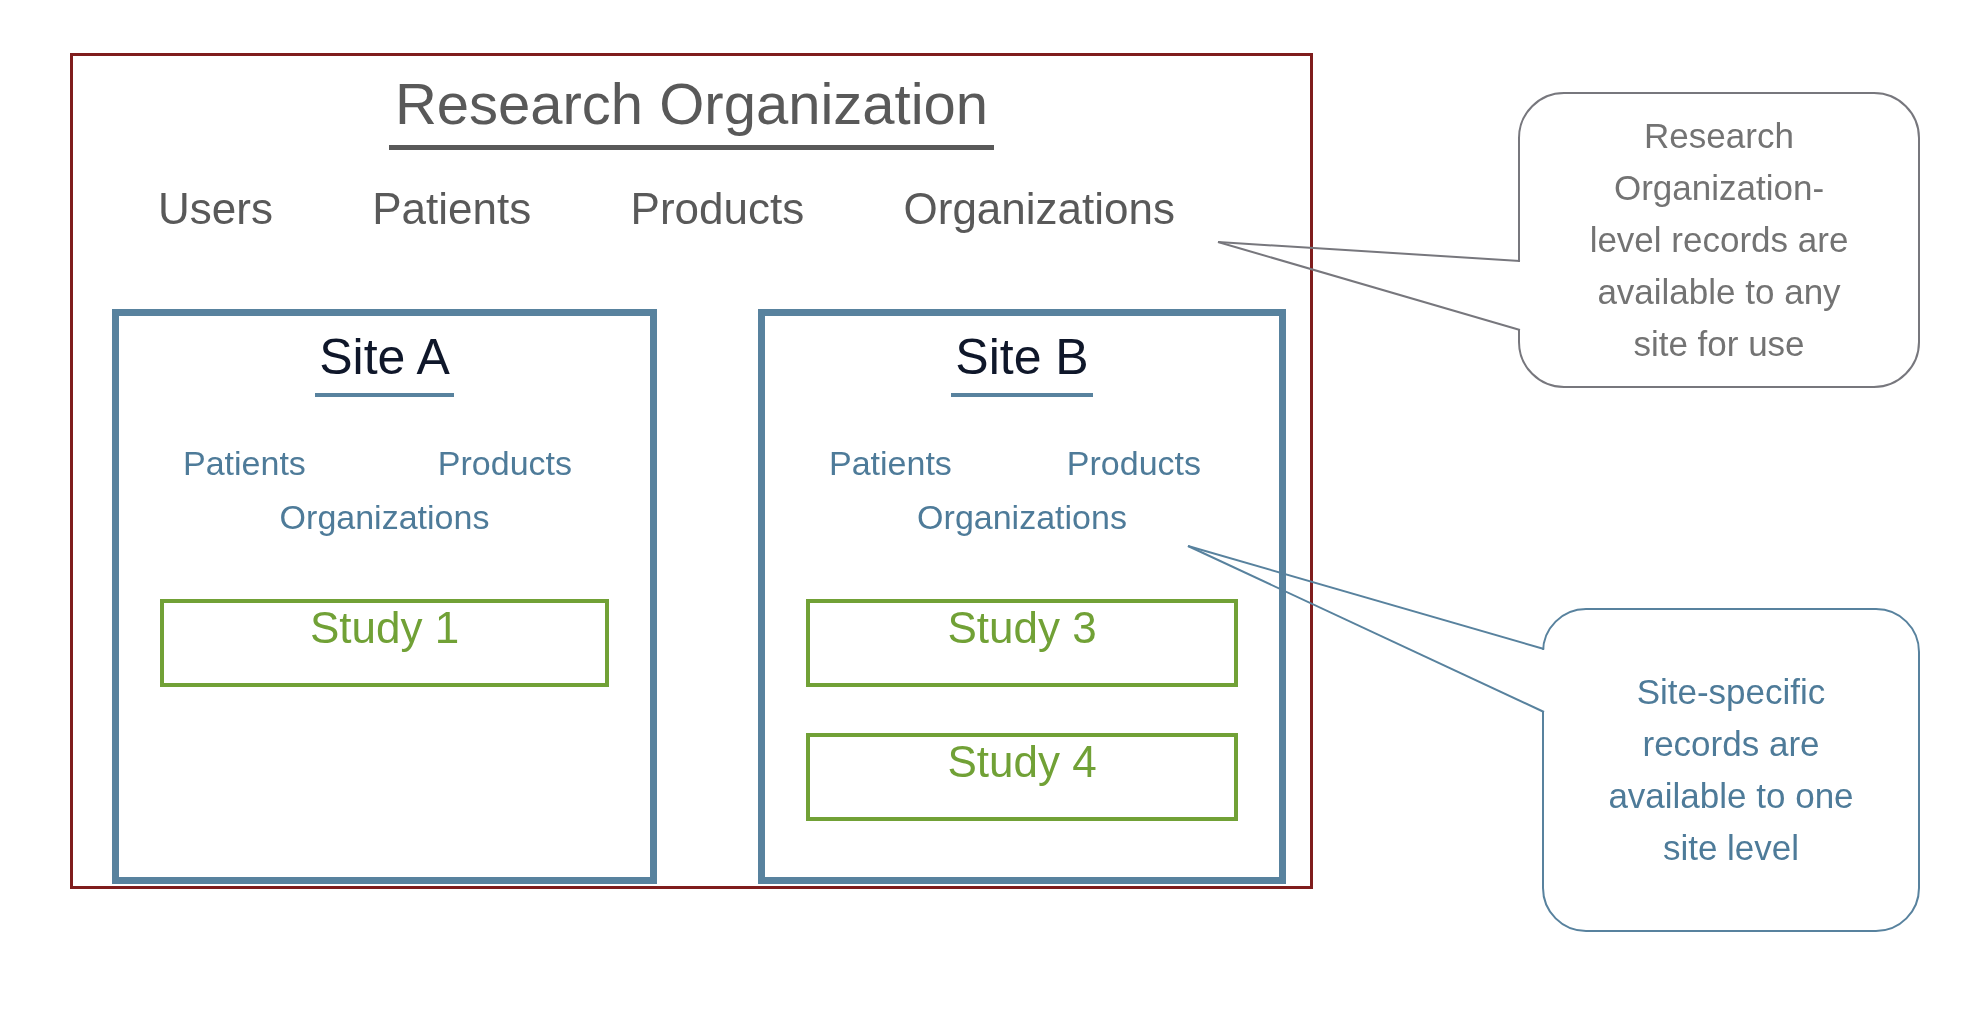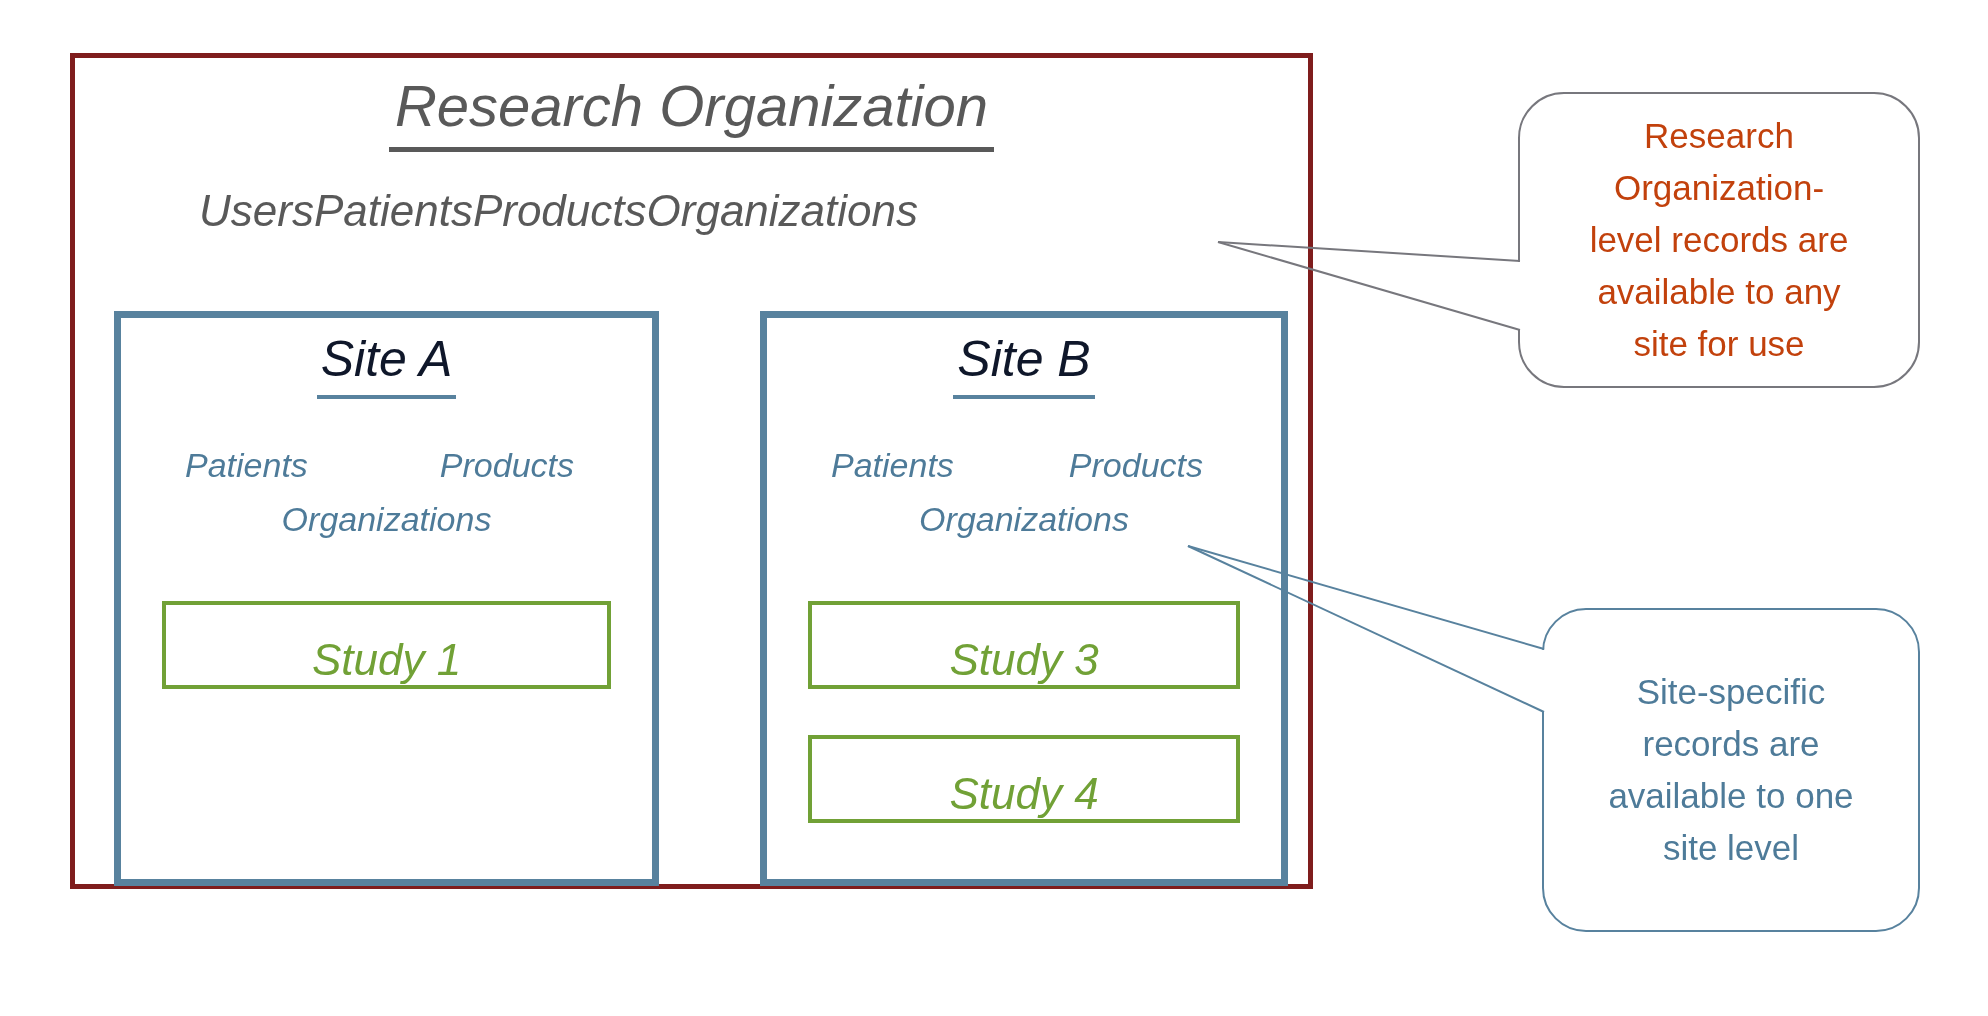--- a/index.html
+++ b/index.html
@@ -10,45 +10,44 @@
     background: #ffffff;
     font-family: "Liberation Sans", sans-serif;
     overflow: hidden;
   }
 
   
   .org-box {
     position: absolute;
     left: 70px; top: 53px;
     width: 1243px; height: 836px;
-    border: 5px solid #7f1d1d;
-    box-sizing: border-box;
-    font-style: italic;
+    border: 3px solid #7f1d1d;
+    box-sizing: border-box;
   }
   .org-title {
     position: absolute;
     top: 14px; left: 0; right: 0;
     text-align: center;
     font-size: 58px;
     color: #595959;
   }
   .org-title .underlined {
     display: inline-block;
     border-bottom: 5px solid #595959;
     padding: 0 6px 8px 6px;
   }
   .org-row {
     position: absolute;
     top: 128px; left: 0; right: 0;
     display: flex;
+    justify-content: space-between;
     padding: 0 135px 0 85px;
     font-size: 44px;
     color: #595959;
     white-space: nowrap;
-    margin-left: 39px;
   }
 
   
   .site-box {
     position: absolute;
     top: 253px;
     height: 575px;
     border: 7px solid #58829e;
     box-sizing: border-box;
   }
@@ -84,21 +83,21 @@
     font-size: 34px;
     color: #4e7b99;
   }
   .study-box {
     position: absolute;
     left: 41px; right: 41px;
     height: 88px;
     border: 4px solid #71a136;
     box-sizing: border-box;
     display: flex;
-    align-items: flex-end;
+    align-items: flex-start;
     justify-content: center;
     font-size: 44px;
     color: #71a136;
   }
   .study-1 { top: 283px; }
   .study-2 { top: 417px; }
 
   
   .callout {
     position: absolute;
@@ -108,21 +107,21 @@
     justify-content: center;
     text-align: center;
     font-size: 35px;
     line-height: 52px;
   }
   .callout-org {
     left: 1518px; top: 92px;
     width: 402px; height: 296px;
     border: 2px solid #77777d;
     border-radius: 46px;
-    color: #c2410c;
+    color: #737373;
   }
   .callout-site {
     left: 1542px; top: 608px;
     width: 378px; height: 324px;
     border: 2px solid #58829e;
     border-radius: 44px;
     color: #4e7b99;
   }
 
   

